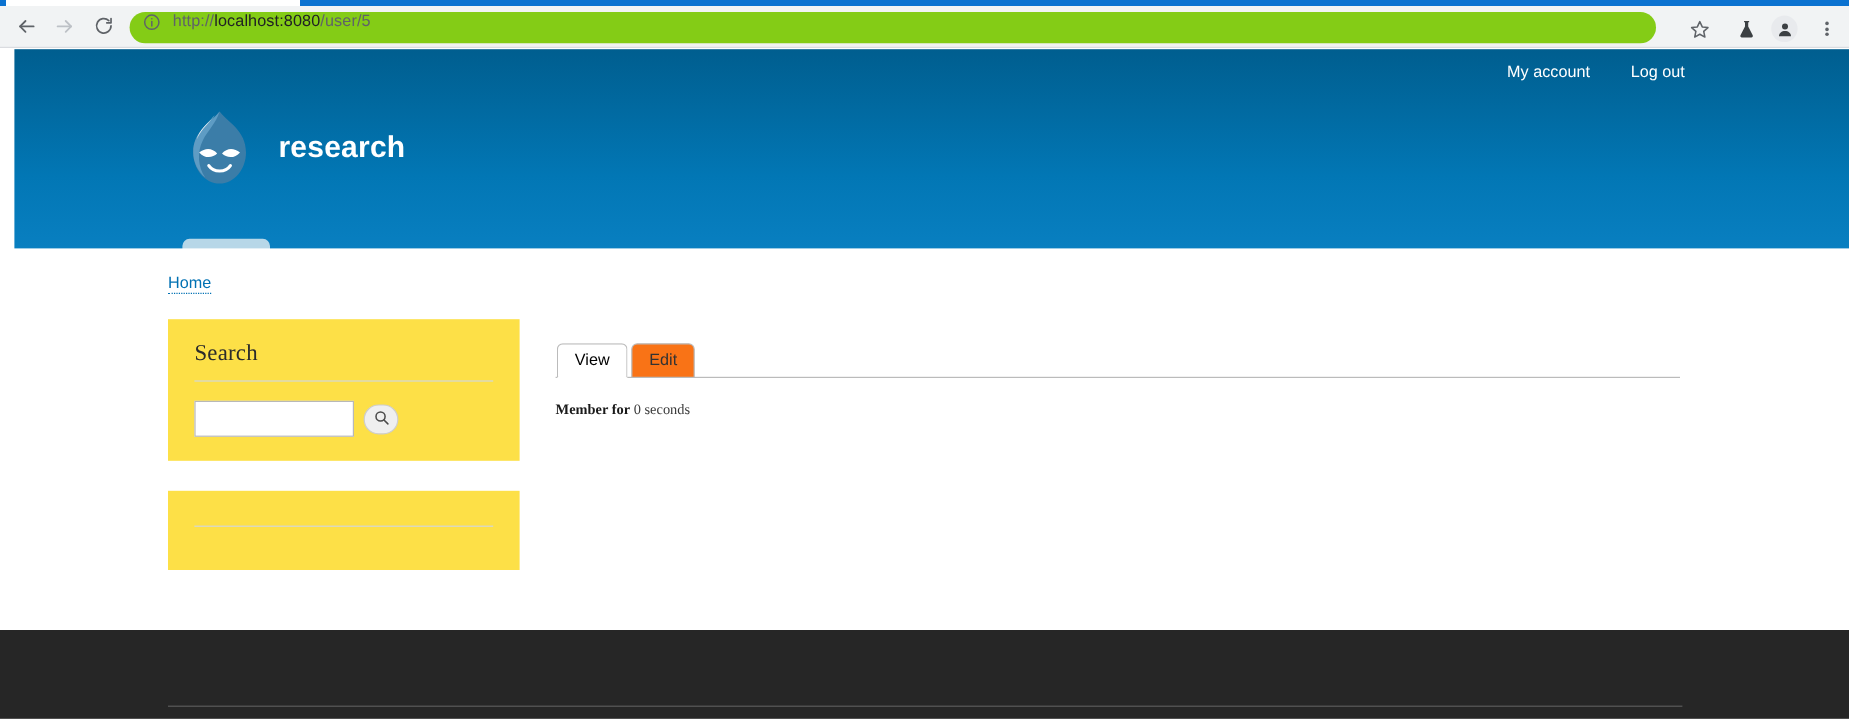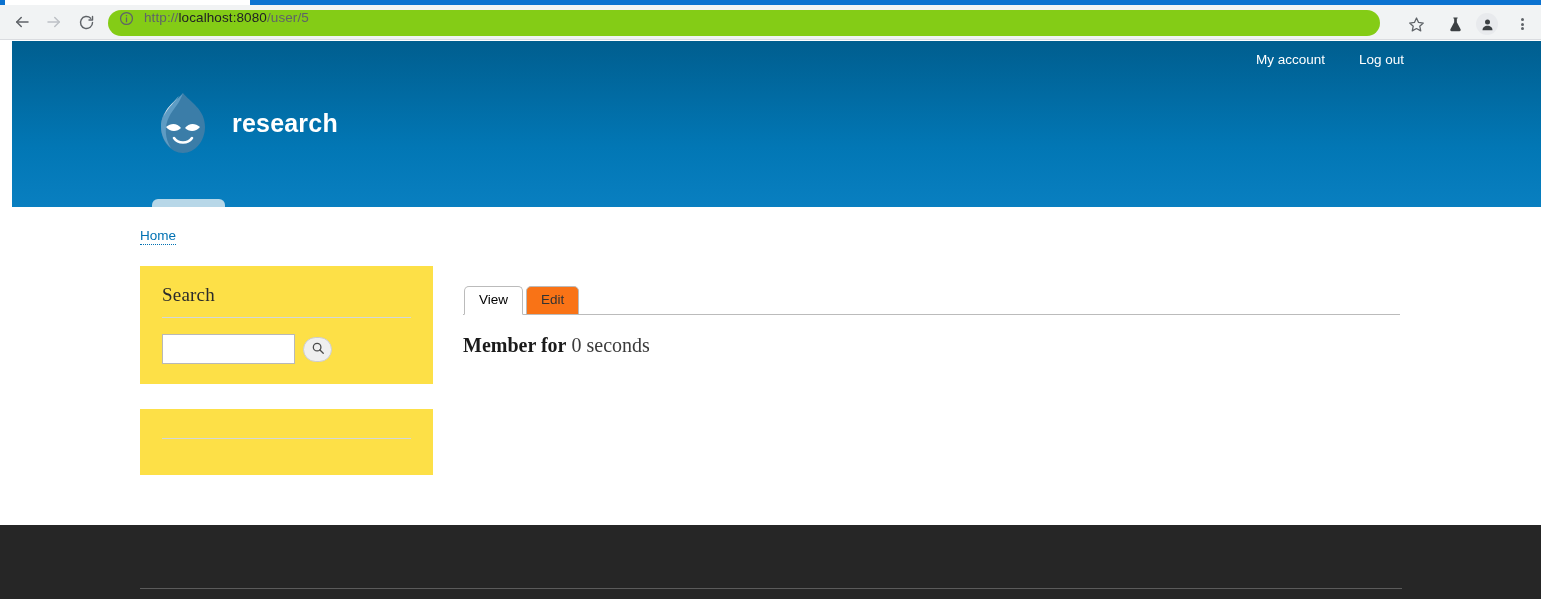--- a/index.html
+++ b/index.html
@@ -276,21 +276,21 @@
     line-height: 1.35;
   }
   .tabs a.active {
     background: #ffffff;
     border-bottom-color: #ffffff;
     color: #000000;
   }
   .member-line {
     margin-top: 19px;
     font-family: "Liberation Serif", serif;
-    font-size: 20px;
+    font-size: 12px;
     color: #3b3b3b;
   }
   .member-line strong { color: #1a1a1a; }
 
   
   .site-footer {
     position: absolute;
     top: 525px; left: 0;
     width: 1541px;
     height: 74px;

